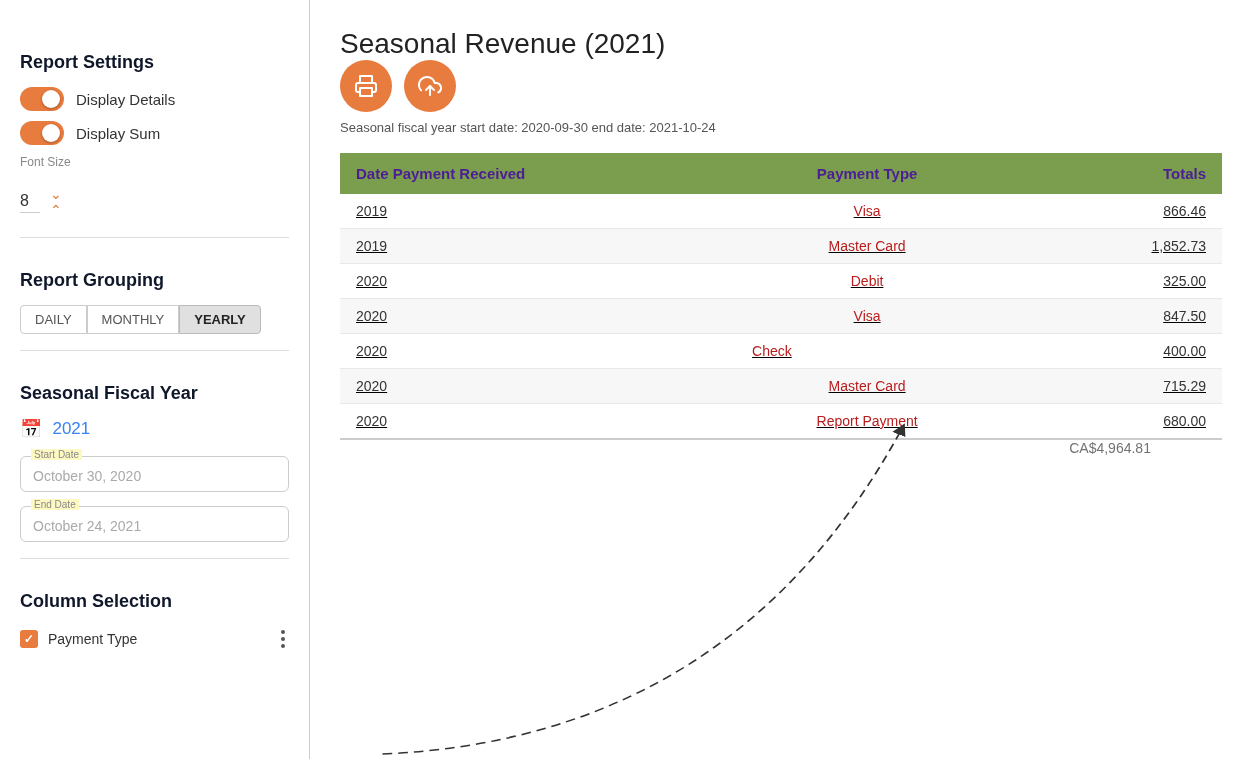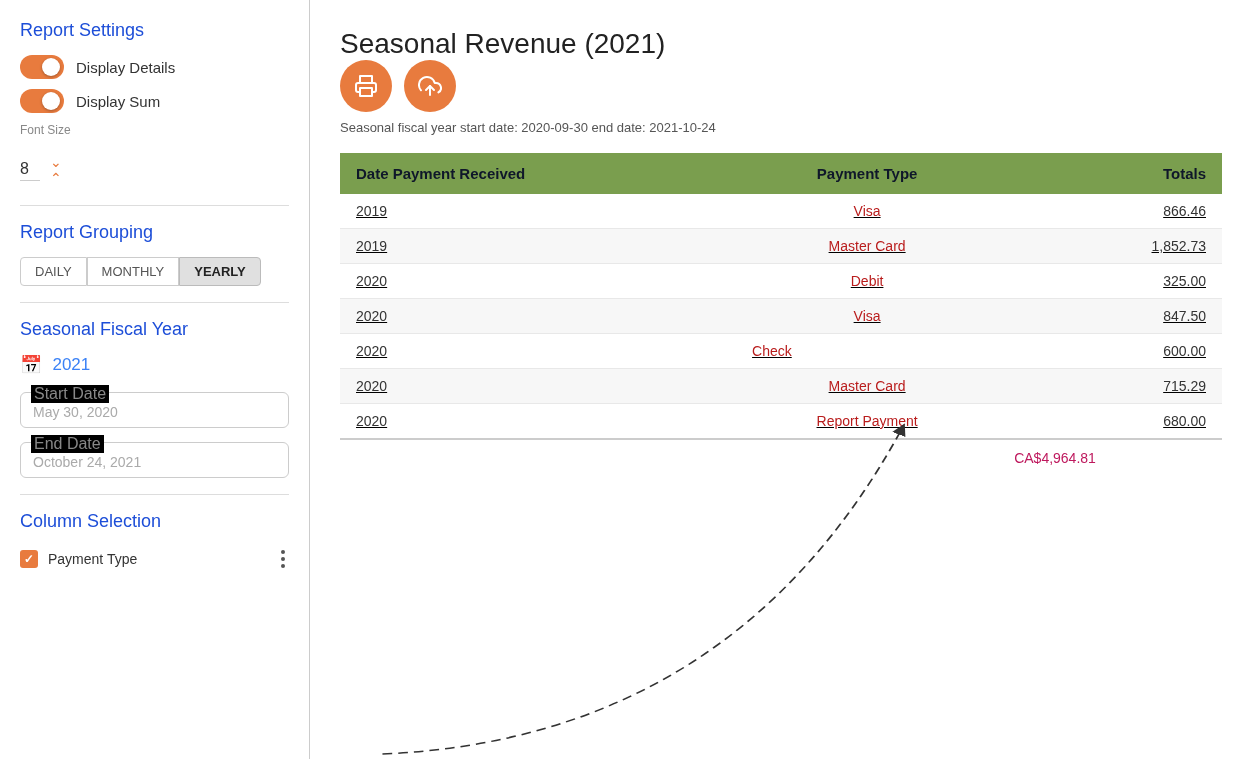--- a/index.html
+++ b/index.html
@@ -16,23 +16,24 @@
     .sidebar {
       width: 310px;
       min-width: 310px;
       border-right: 1px solid #ccc;
       padding: 20px 20px;
       overflow-y: auto;
     }
 
     .sidebar-section-title {
       font-size: 18px;
-      font-weight: 400;
-      color: #1d4ed8;
+      font-weight: 700;
+      color: #0f172a;
       margin-bottom: 14px;
+      margin-top: 32px;
     }
 
     
     .toggle-row {
       display: flex;
       align-items: center;
       gap: 12px;
       margin-bottom: 10px;
     }
     .toggle {
@@ -150,22 +151,22 @@
       position: relative;
       border: 1px solid #ccc;
       border-radius: 6px;
       padding: 10px 12px 6px;
       margin-bottom: 14px;
     }
     .date-field-label {
       position: absolute;
       top: -8px;
       left: 10px;
-      background: #000000;
-      font-size: 16px;
+      background: #fef9c3;
+      font-size: 10px;
       color: #888;
       padding: 0 3px;
     }
     .date-field-value {
       font-size: 14px;
       color: #aaa;
     }
 
     
     .column-selection {
@@ -262,21 +263,21 @@
 
     
     .report-table {
       width: 100%;
       border-collapse: collapse;
     }
     .report-table thead tr {
       background: #7a9e4e;
     }
     .report-table thead th {
-      color: #0f172a;
+      color: #4c1d95;
       font-weight: 600;
       font-size: 15px;
       padding: 12px 16px;
       text-align: left;
     }
     .report-table thead th:last-child {
       text-align: right;
     }
     .report-table tbody tr {
       border-bottom: 1px solid #e8e8e8;
@@ -296,24 +297,24 @@
     .report-table tbody td:last-child {
       text-align: right;
     }
     .report-table .payment-type {
       color: #b91c1c;
     }
     .report-table tfoot tr {
       border-top: 2px solid #ccc;
     }
     .report-table tfoot td {
-      padding: 10px 16px;
+      padding: 0 16px;
       font-size: 14px;
-      color: #be185d;
-      text-align: left;
+      color: #737373;
+      text-align: center;
       font-weight: 500;
     }
 
     
     .annotation-svg {
       position: absolute;
       bottom: 0;
       left: 0;
       width: 100%;
       height: 360px;
@@ -369,21 +370,21 @@
 
   <div class="sidebar-section-title">Seasonal Fiscal Year</div>
 
   <div class="fiscal-year-row">
     <span class="calendar-icon">📅</span>
     <span class="fiscal-year-value">2021</span>
   </div>
 
   <div class="date-field">
     <span class="date-field-label">Start Date</span>
-    <span class="date-field-value">May 30, 2020</span>
+    <span class="date-field-value">October 30, 2020</span>
   </div>
 
   <div class="date-field">
     <span class="date-field-label">End Date</span>
     <span class="date-field-value">October 24, 2021</span>
   </div>
 
   <hr class="divider">
 
   <div class="column-selection">
@@ -452,21 +453,21 @@
           <td>325.00</td>
         </tr>
         <tr>
           <td>2020</td>
           <td class="payment-type" style="text-align: center;">Visa</td>
           <td>847.50</td>
         </tr>
         <tr>
           <td>2020</td>
           <td class="payment-type" style="text-align: left;">Check</td>
-          <td>600.00</td>
+          <td>400.00</td>
         </tr>
         <tr>
           <td>2020</td>
           <td class="payment-type" style="text-align: center;">Master Card</td>
           <td>715.29</td>
         </tr>
         <tr>
           <td>2020</td>
           <td class="payment-type" style="text-align: center;">Report Payment</td>
           <td>680.00</td>

